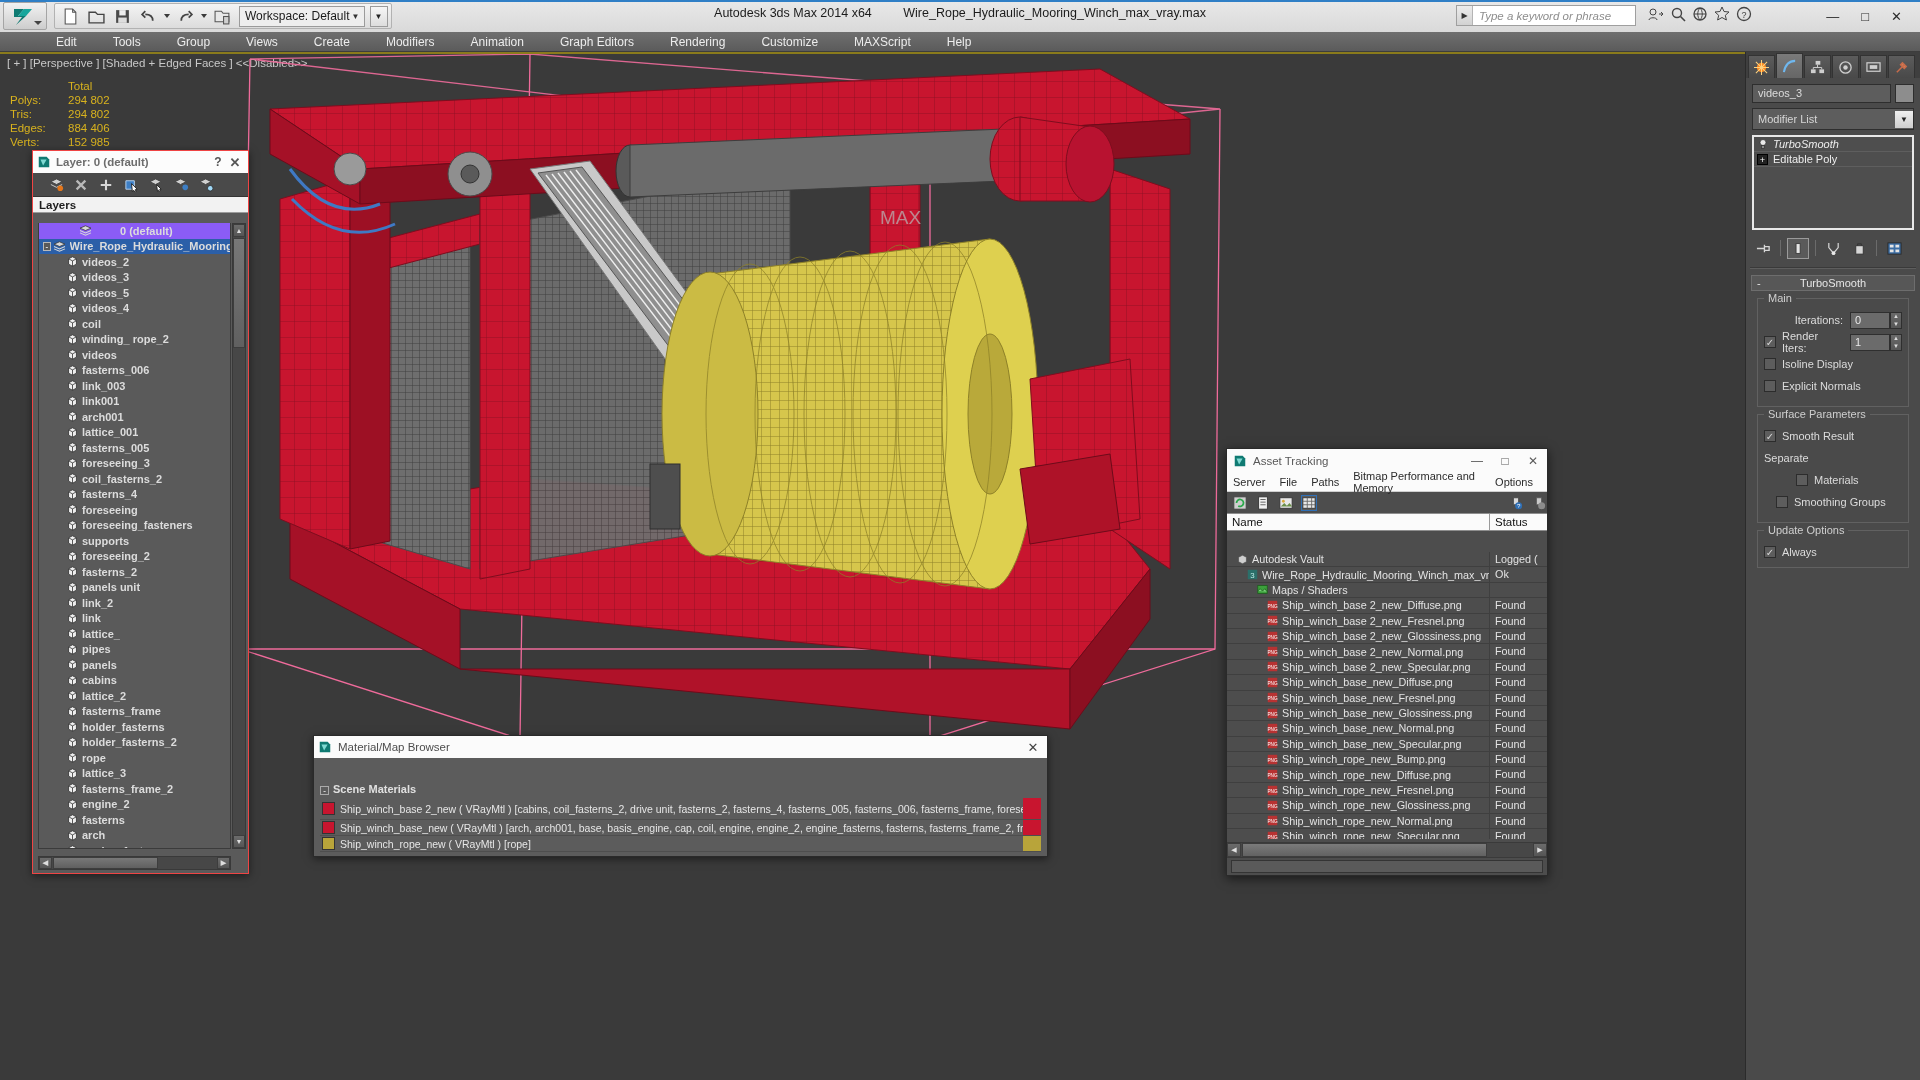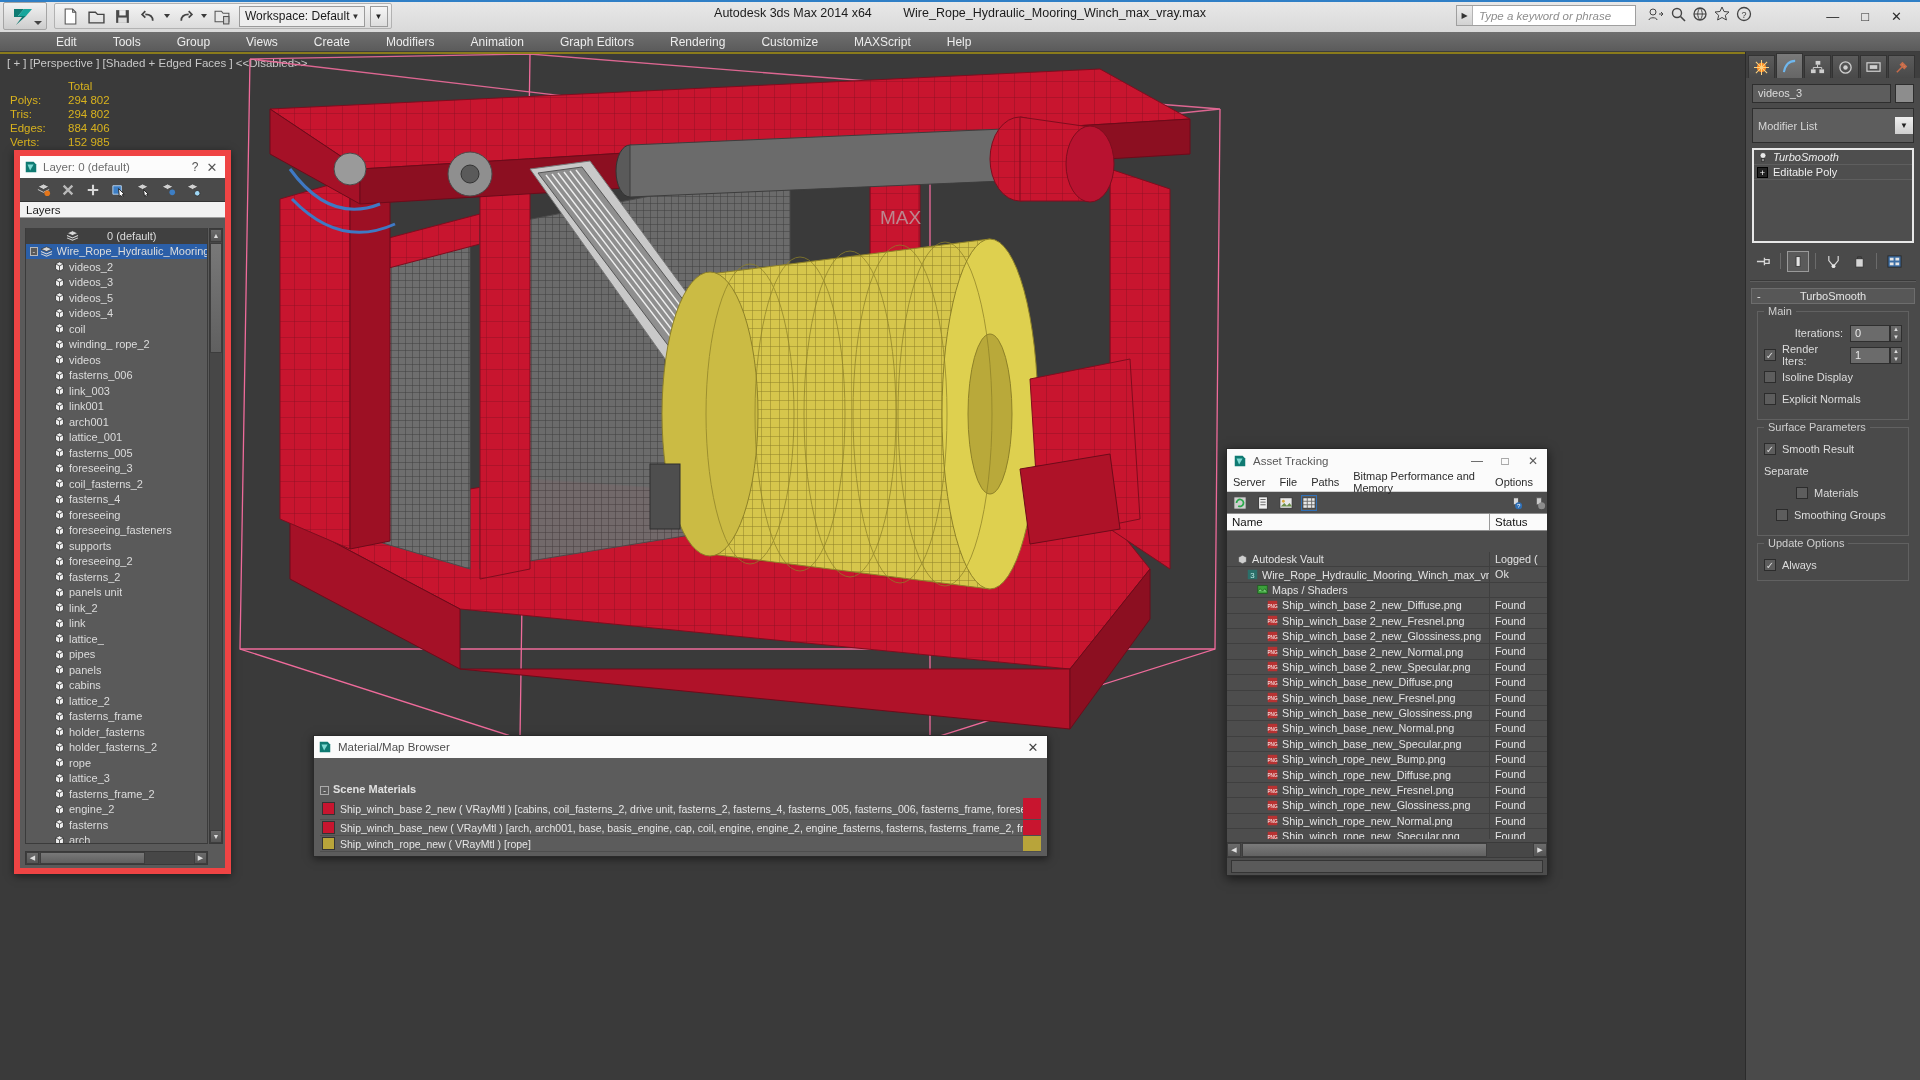--- a/index.html
+++ b/index.html
@@ -52,37 +52,37 @@
   #stats table { border-collapse:collapse; }
   #stats td { padding:1px 0; font-size:11.5px; color:#d8b21e; }
   #stats td.lbl { width:48px; }
   #stats td.val { padding-left:10px;margin-top:13px; }
   #stats .hdr { color:#d8b21e; }
 
   
   #model { position:absolute; left:230px; top:-5px; width:1010px; height:720px; }
 
   
-  #layerdlg { position:absolute; left:14px; top:150px; width:217px; height:724px;
-    background:#5a5a5a; border:6px solid #ef4444; box-shadow:0 2px 8px rgba(0,0,0,.5); }
+  #layerdlg { position:absolute; left:32px; top:150px; width:217px; height:724px;
+    background:#5a5a5a; border:1px solid #ef4444; box-shadow:0 2px 8px rgba(0,0,0,.5);font-weight:bold; }
   #layerdlg .ld-title { height:22px; background:#fcfcfc; display:flex; align-items:center; padding:0 4px; }
   #layerdlg .ld-title .ic { width:14px;height:14px;margin-right:5px; }
   #layerdlg .ld-title .tx { flex:1; font-size:11.5px; color:#6d6d6d; }
   #layerdlg .ld-title .q  { width:16px; text-align:center; color:#555; font-size:12px; }
   #layerdlg .ld-title .x  { width:18px; text-align:center; color:#555; font-size:13px; cursor:pointer;}
   #layerdlg .ld-tools { height:24px; background:#4a4a4a; display:flex; align-items:center; gap:3px; padding-left:12px;
      border-bottom:1px solid #343434;}
   #layerdlg .ld-tools .t { width:22px;height:20px; display:flex;align-items:center;justify-content:center; cursor:pointer;}
   #layerdlg .ld-head { height:16px; background:#f2f2f2; color:#1d1d1d; font-size:11.5px;
      display:flex; align-items:center; padding-left:6px; border-bottom:1px solid #9c9c9c;}
   #layerdlg .ld-list { position:absolute; left:5px; top:72px; right:17px; bottom:24px;
      background:#5a5a5a; overflow:hidden; border:1px solid #3b3b3b; border-top:none;}
   .lrow { height:15.5px; display:flex; align-items:center; font-size:11px; color:#dcdcdc; padding-left:4px; }
   .lrow.sel { background:#2b5fa8; }
-  .lrow.grp0 { background:#404040;gap:24px; }
+  .lrow.grp0 { background:#8b5cf6;gap:24px; }
   .lrow .expander { width:9px;height:9px;border:1px solid #b9b9b9; background:#5a5a5a; margin-right:2px;
      font-size:8px; line-height:7px; text-align:center; color:#e6e6e6; }
   .lrow .ic-layer { width:13px;height:11px;margin-right:4px; flex:0 0 auto;}
   .lrow .ic-cube  { width:11px;height:11px;margin-right:4px; flex:0 0 auto;}
   .lrow .pad { width:12px; flex:0 0 auto; }
   .lrow .nm { white-space:nowrap; overflow:hidden; }
   #layerdlg .vscroll { position:absolute; right:2px; top:72px; bottom:24px; width:14px; background:#474747;
      border:1px solid #393939;}
   #layerdlg .vscroll .up,#layerdlg .vscroll .dn { height:13px; background:linear-gradient(#6c6c6c,#555);
      border:1px solid #3d3d3d; display:flex;align-items:center;justify-content:center;font-size:7px;color:#ddd;}
@@ -124,21 +124,21 @@
   #cmdpanel { position:absolute; left:1745px; top:52px; width:175px; height:1028px; background:#4a4a4a;
      border-left:1px solid #2b2b2b; }
   #cp-tabs { height:26px; background:#3f3f3f; display:flex; align-items:flex-end; padding-left:2px; }
   #cp-tabs .tb { width:27px;height:23px;margin-right:1px;background:linear-gradient(#5c5c5c,#494949);
      border:1px solid #333; border-bottom:none; display:flex;align-items:center;justify-content:center;cursor:pointer;}
   #cp-tabs .tb.active { background:linear-gradient(#7a7a7a,#666); height:25px;}
   .cp-name { margin:6px 6px 0 6px; height:19px; display:flex; }
   .cp-name .fld { flex:1; background:#5d5d5d; border:1px solid #2e2e2e; color:#dcdcdc; font-size:11px;
      line-height:17px; padding-left:5px; }
   .cp-name .col { width:19px;height:19px;background:#8d8d8d;border:1px solid #2e2e2e;margin-left:4px;}
-  .cp-mlist { margin:5px 6px 0 6px; height:35px; background:#5d5d5d; border:1px solid #2e2e2e;
+  .cp-mlist { margin:5px 6px 0 6px; height:22px; background:#5d5d5d; border:1px solid #2e2e2e;
      display:flex;align-items:center; }
   .cp-mlist .t { flex:1; font-size:11px; color:#d6d6d6; padding-left:5px; }
   .cp-mlist .d { width:18px;height:17px;background:linear-gradient(#efefef,#cfcfcf);
      display:flex;align-items:center;justify-content:center;font-size:8px;color:#222;}
   .cp-stack { margin:5px 6px 0 6px; height:95px; background:#4e4e4e; border:2px solid #e8e8e8; }
   .cp-stack .sr { height:15px; display:flex; align-items:center; font-size:11px; color:#ededed;
      border-bottom:1px solid #5e5e5e; padding-left:3px;}
   .cp-stack .sr.it { font-style:italic; justify-content:flex-start; }
   .cp-stack .bulb { width:12px;height:12px;margin-right:4px; }
   .cp-stack .plus { width:11px;height:11px;background:#222;color:#fff;font-size:9px;line-height:10px;

